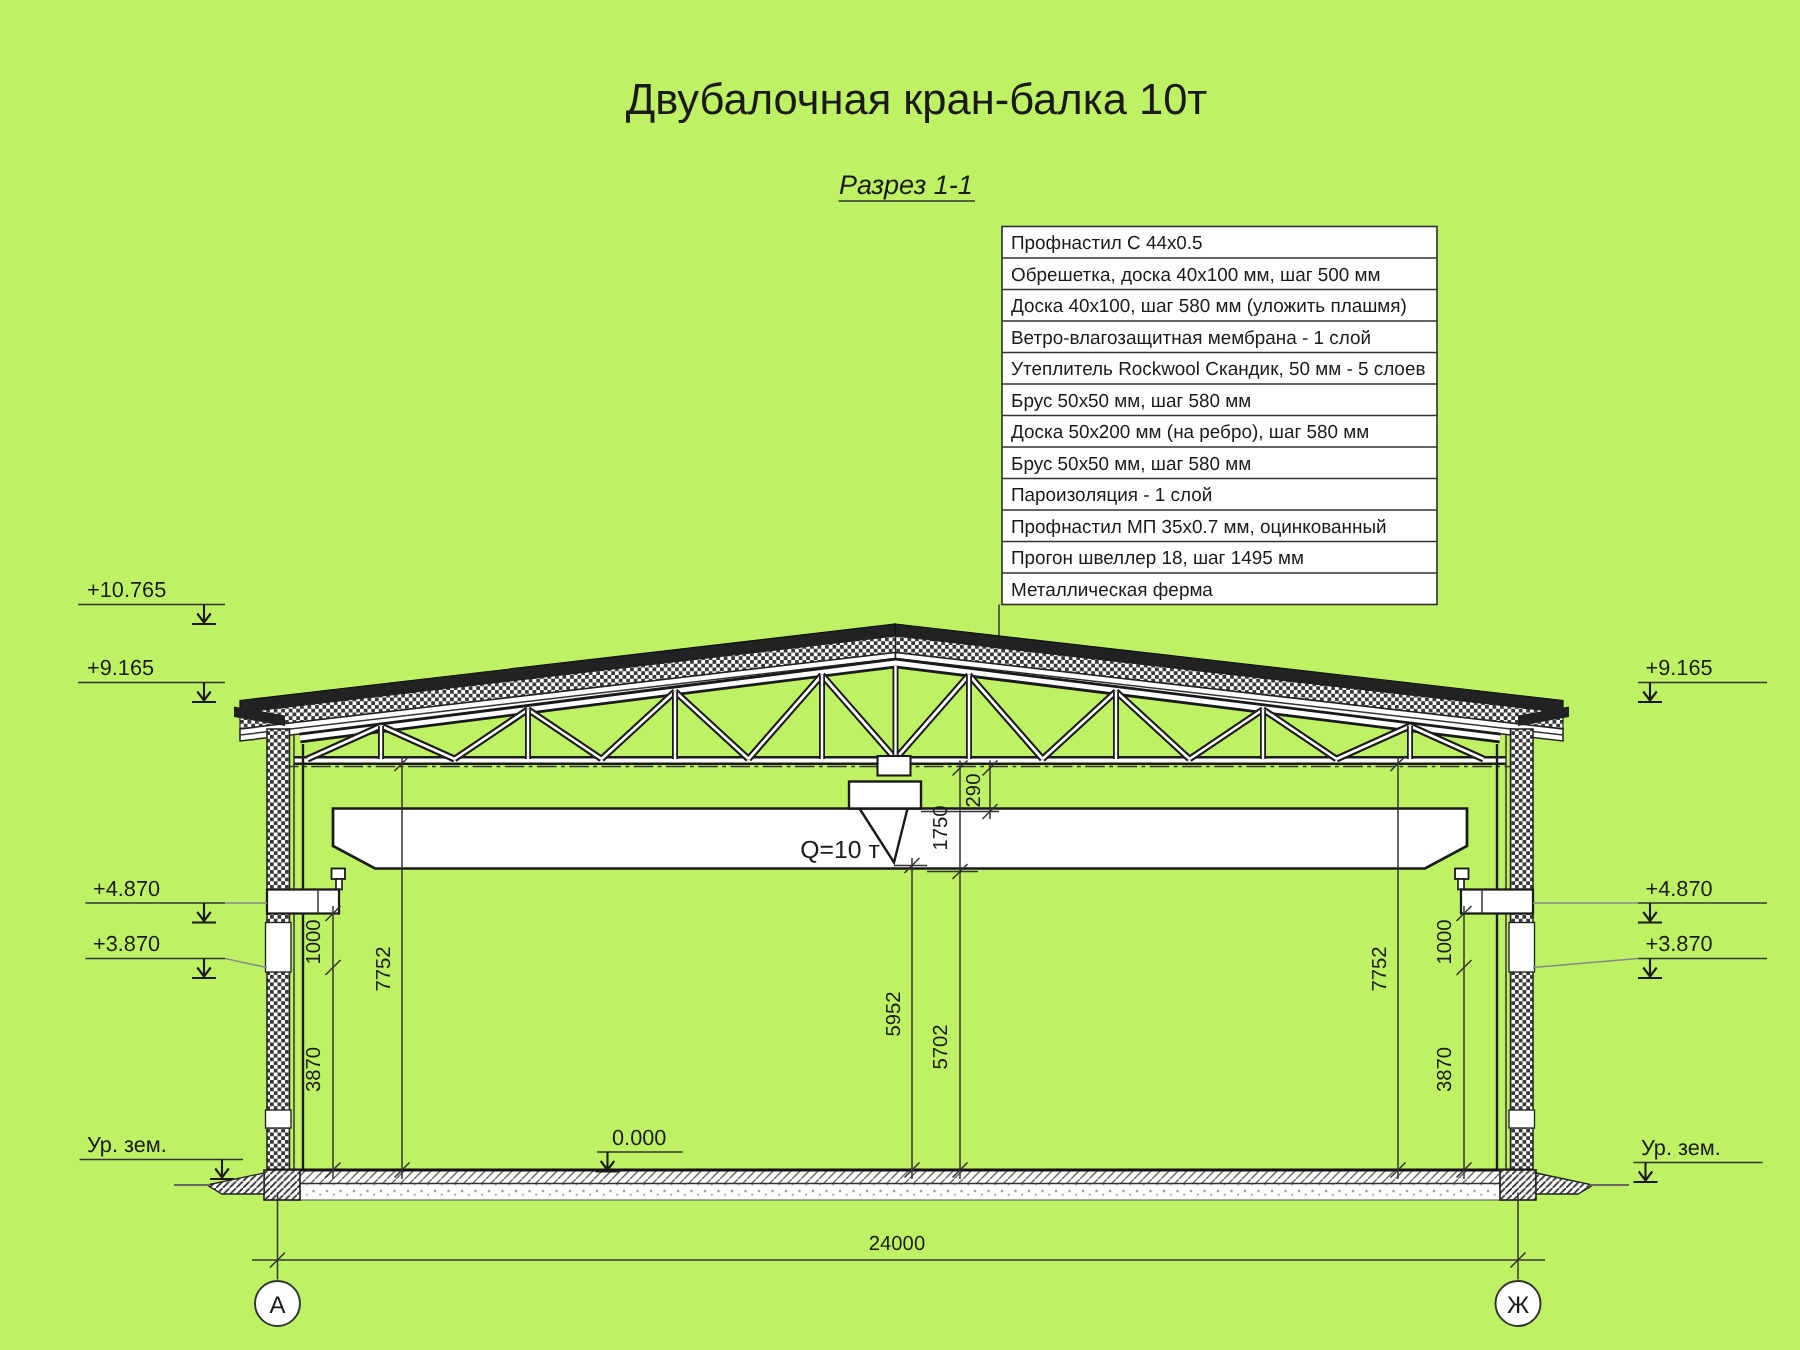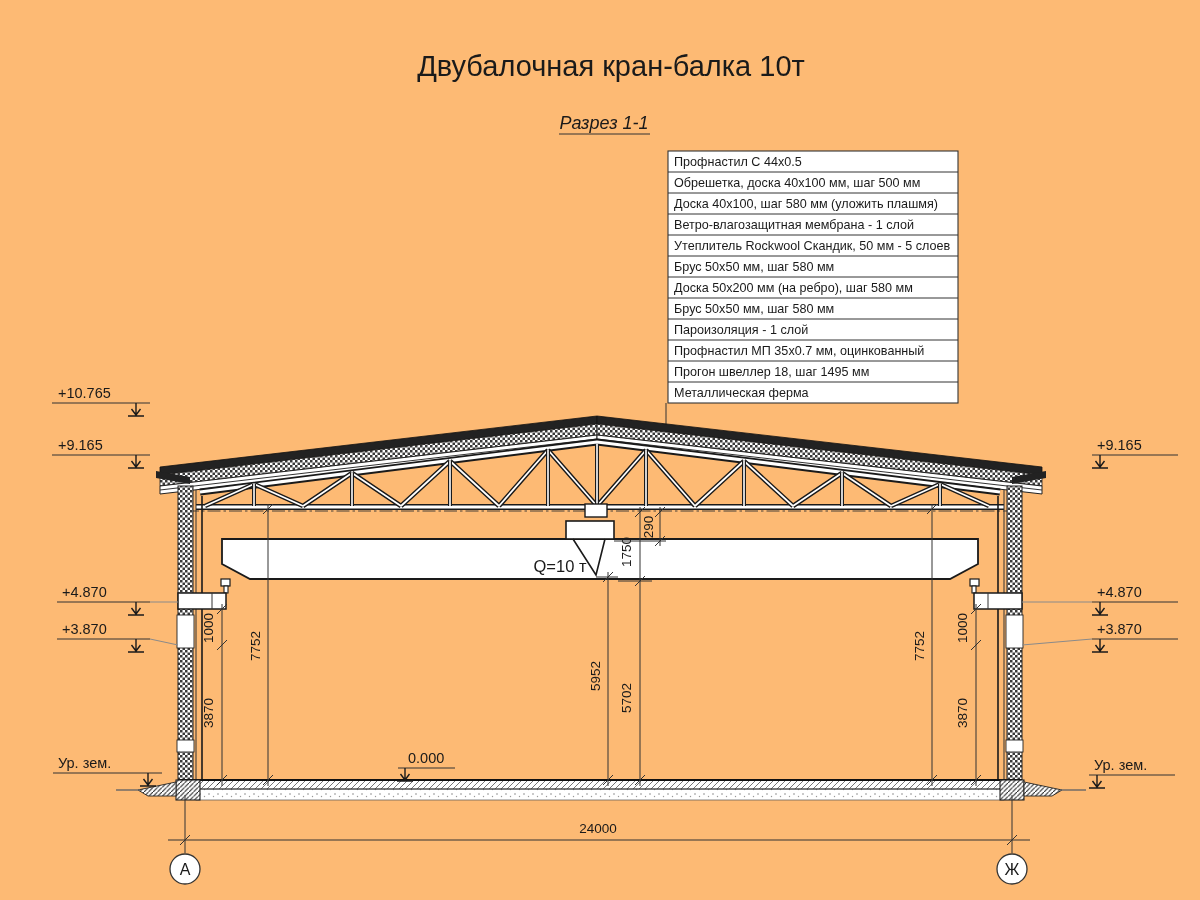--- a/index.html
+++ b/index.html
@@ -1,17 +1,17 @@
 <!DOCTYPE html>
 <html><head>
 <meta charset="utf-8">
 <style>
   html,body{margin:0;padding:0;background:#ffffff;}
   .sheet{
-    position:relative;width:1200px;height:900px;background:#fdba74;
+    position:relative;width:1200px;height:900px;background:#bef264;
     font-family:"Liberation Sans",sans-serif;overflow:hidden;
   }
   svg text{fill:#1a1a1a;}
   .t-title{font-size:29px;}
   .t-sub{font-size:18px;font-style:italic;}
   .t-table{font-size:12.6px;}
   .t-dim{font-size:13.5px;}
   .t-elev{font-size:14.5px;}
   .t-axis{font-size:16px;}
   .t-q{font-size:16.5px;}

